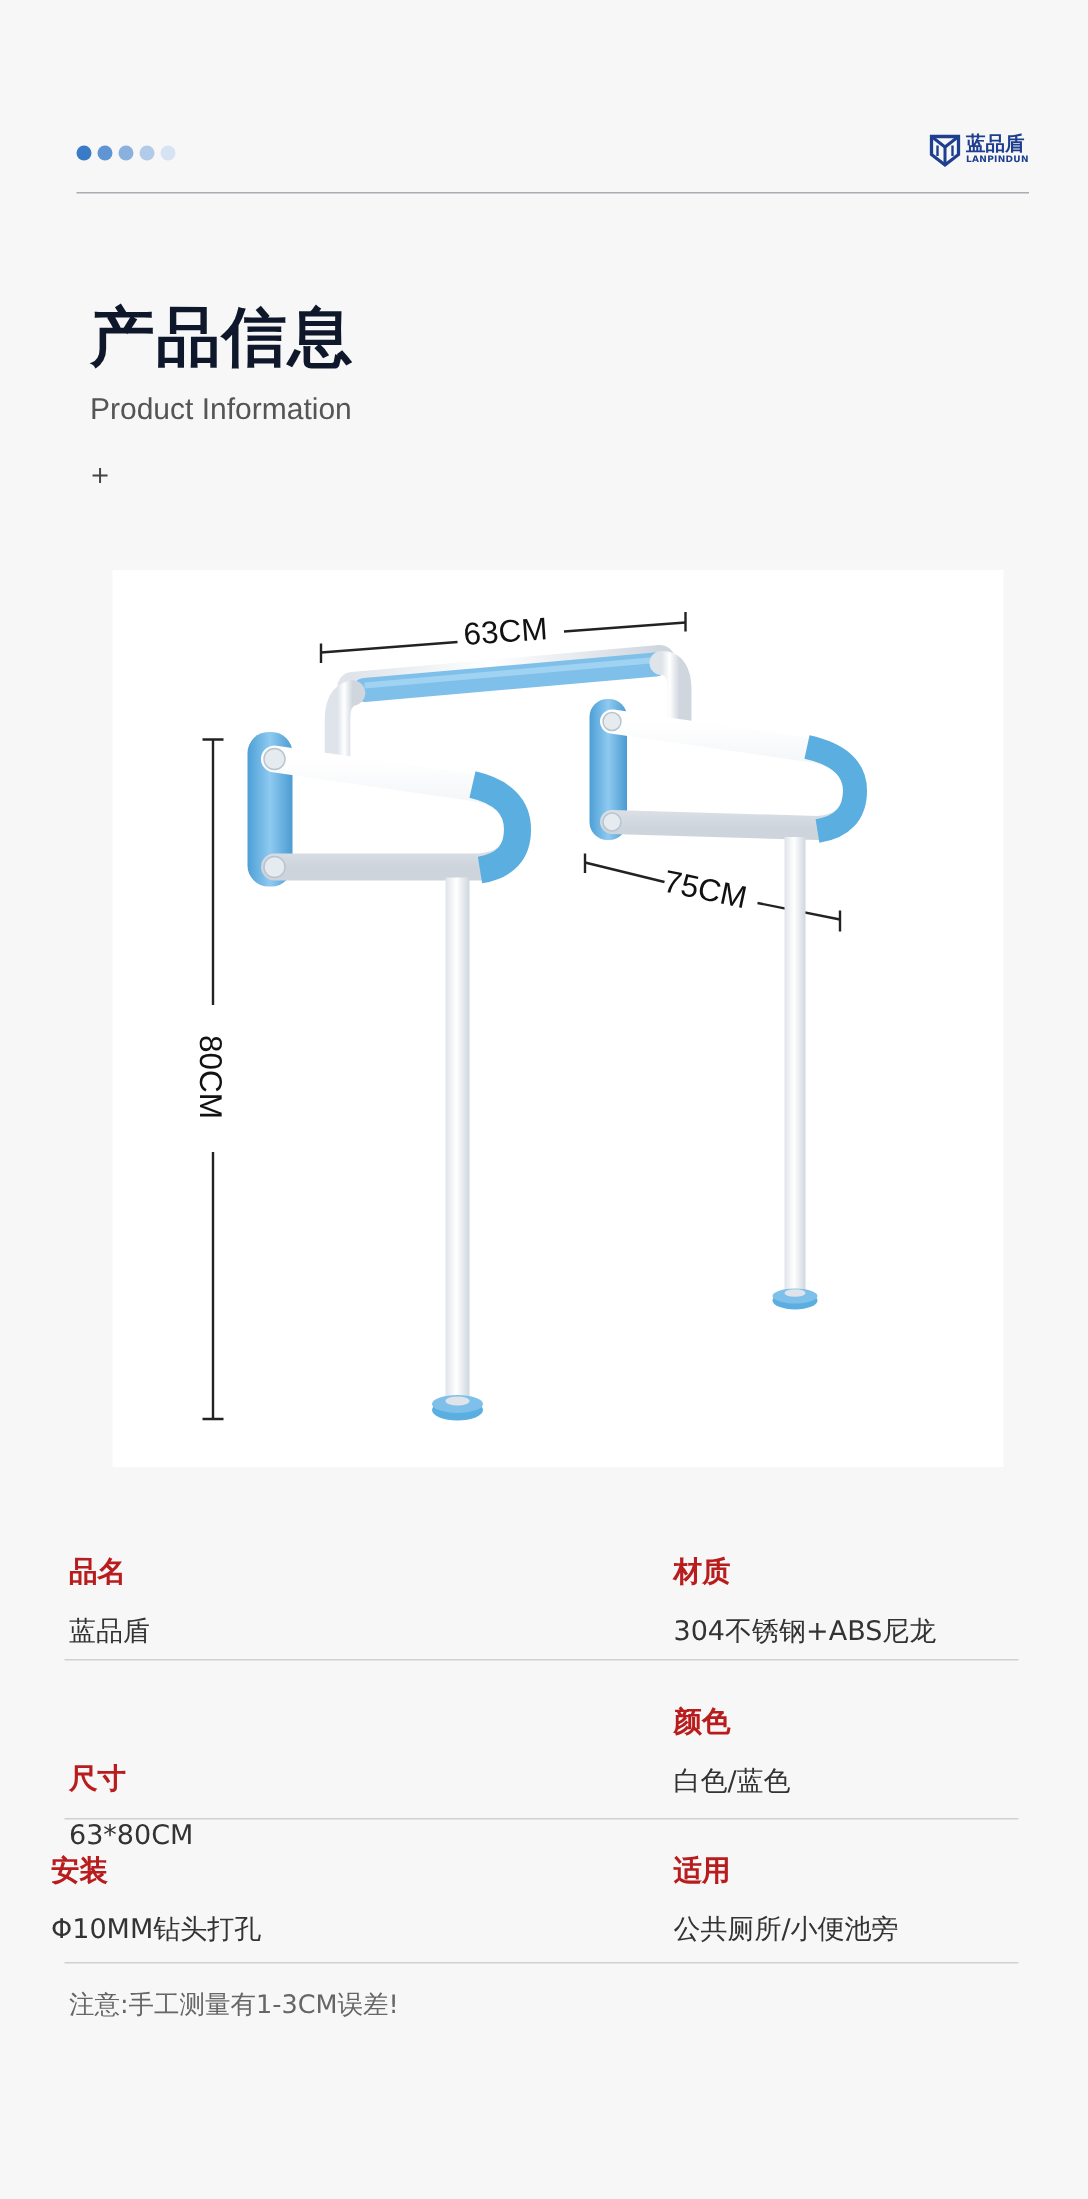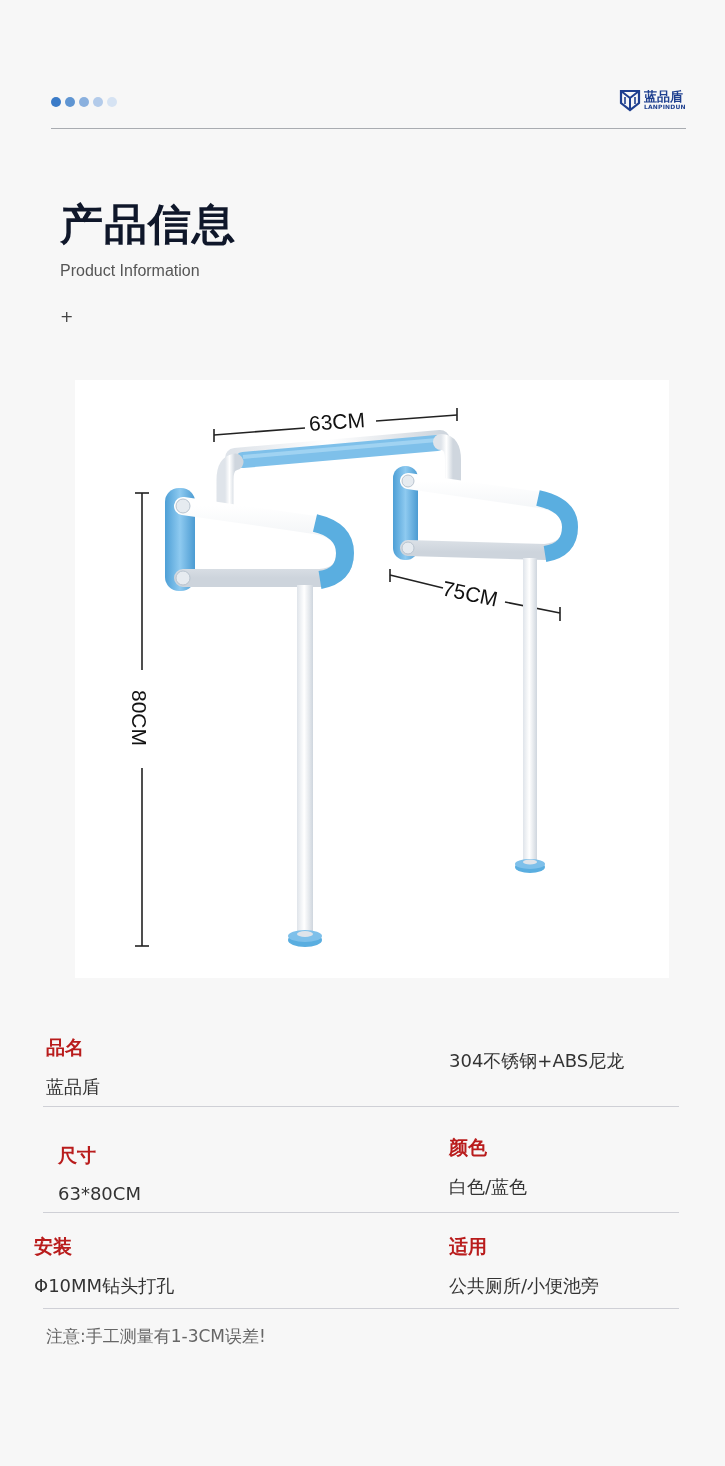--- a/index.html
+++ b/index.html
@@ -6,21 +6,21 @@
   body{width:725px;height:1466px;background:#f7f7f7;position:relative;overflow:hidden;font-family:"DejaVu Sans","Liberation Sans",sans-serif;color:#333;}
   .dots{position:absolute;left:51px;top:97px;display:flex;gap:4px;}
   .dot{width:10px;height:10px;border-radius:50%;}
   .header-rule{position:absolute;left:51px;top:128px;width:635px;height:1px;background:#a9acb1;}
   .logo{position:absolute;left:619px;top:88px;display:flex;align-items:center;gap:3px;}
   .logo-mark{width:22px;height:24px;}
   .logo-text{display:flex;flex-direction:column;line-height:1;}
   .logo-cn{font-size:13px;font-weight:bold;color:#1e3f8f;letter-spacing:0px;}
   .logo-en{font-size:6px;font-weight:bold;color:#1e3f8f;letter-spacing:0.2px;margin-top:1px;}
   .title-cn{position:absolute;left:60px;top:196px;font-size:43px;font-weight:bold;color:#0f172a;letter-spacing:1px;}
-  .title-en{position:absolute;left:60px;top:262px;font-size:16px;color:#555;font-family:"Liberation Sans",sans-serif;}
+  .title-en{position:absolute;left:60px;top:262px;font-size:20px;color:#555;font-family:"Liberation Sans",sans-serif;}
   .plus{position:absolute;left:60px;top:307px;font-size:16px;color:#444;}
   .photo{position:absolute;left:75px;top:380px;width:594px;height:598px;background:#fff;}
   .photo svg{position:absolute;left:0;top:0;}
   .dim-label{position:absolute;font-family:"Liberation Sans",sans-serif;color:#111;font-size:21px;}
   .spec{position:absolute;}
   .spec-label{font-size:19px;color:#b91c1c;font-weight:bold;}
   .spec-value{font-size:18px;color:#333;margin-top:14px;}
   .row-rule{position:absolute;left:43px;width:636px;height:1px;background:#cfd0d6;}
   .note{position:absolute;left:46px;top:1325px;font-size:17px;color:#666;}
 </style>
@@ -129,25 +129,26 @@
   <div class="dim-label" style="left:234px;top:30px;transform:rotate(-4deg);">63CM</div>
   <div class="dim-label" style="left:367px;top:202px;transform:rotate(12deg);">75CM</div>
   <div class="dim-label" style="left:36px;top:326px;transform:rotate(90deg);">80CM</div>
 </div>
 
 <div class="spec" style="left:46px;top:1035px;">
   <div class="spec-label">品名</div>
   <div class="spec-value">蓝品盾</div>
 </div>
 <div class="spec" style="left:449px;top:1035px;">
+  <div class="spec-label">材质</div>
   <div class="spec-value">304不锈钢+ABS尼龙</div>
 </div>
 <div class="row-rule" style="top:1106px;"></div>
 
-<div class="spec" style="left:46px;top:1143px;margin-left:12px;">
+<div class="spec" style="left:46px;top:1173px;">
   <div class="spec-label">尺寸</div>
   <div class="spec-value">63*80CM</div>
 </div>
 <div class="spec" style="left:449px;top:1135px;">
   <div class="spec-label">颜色</div>
   <div class="spec-value">白色/蓝色</div>
 </div>
 <div class="row-rule" style="top:1212px;"></div>
 
 <div class="spec" style="left:34px;top:1234px;">

